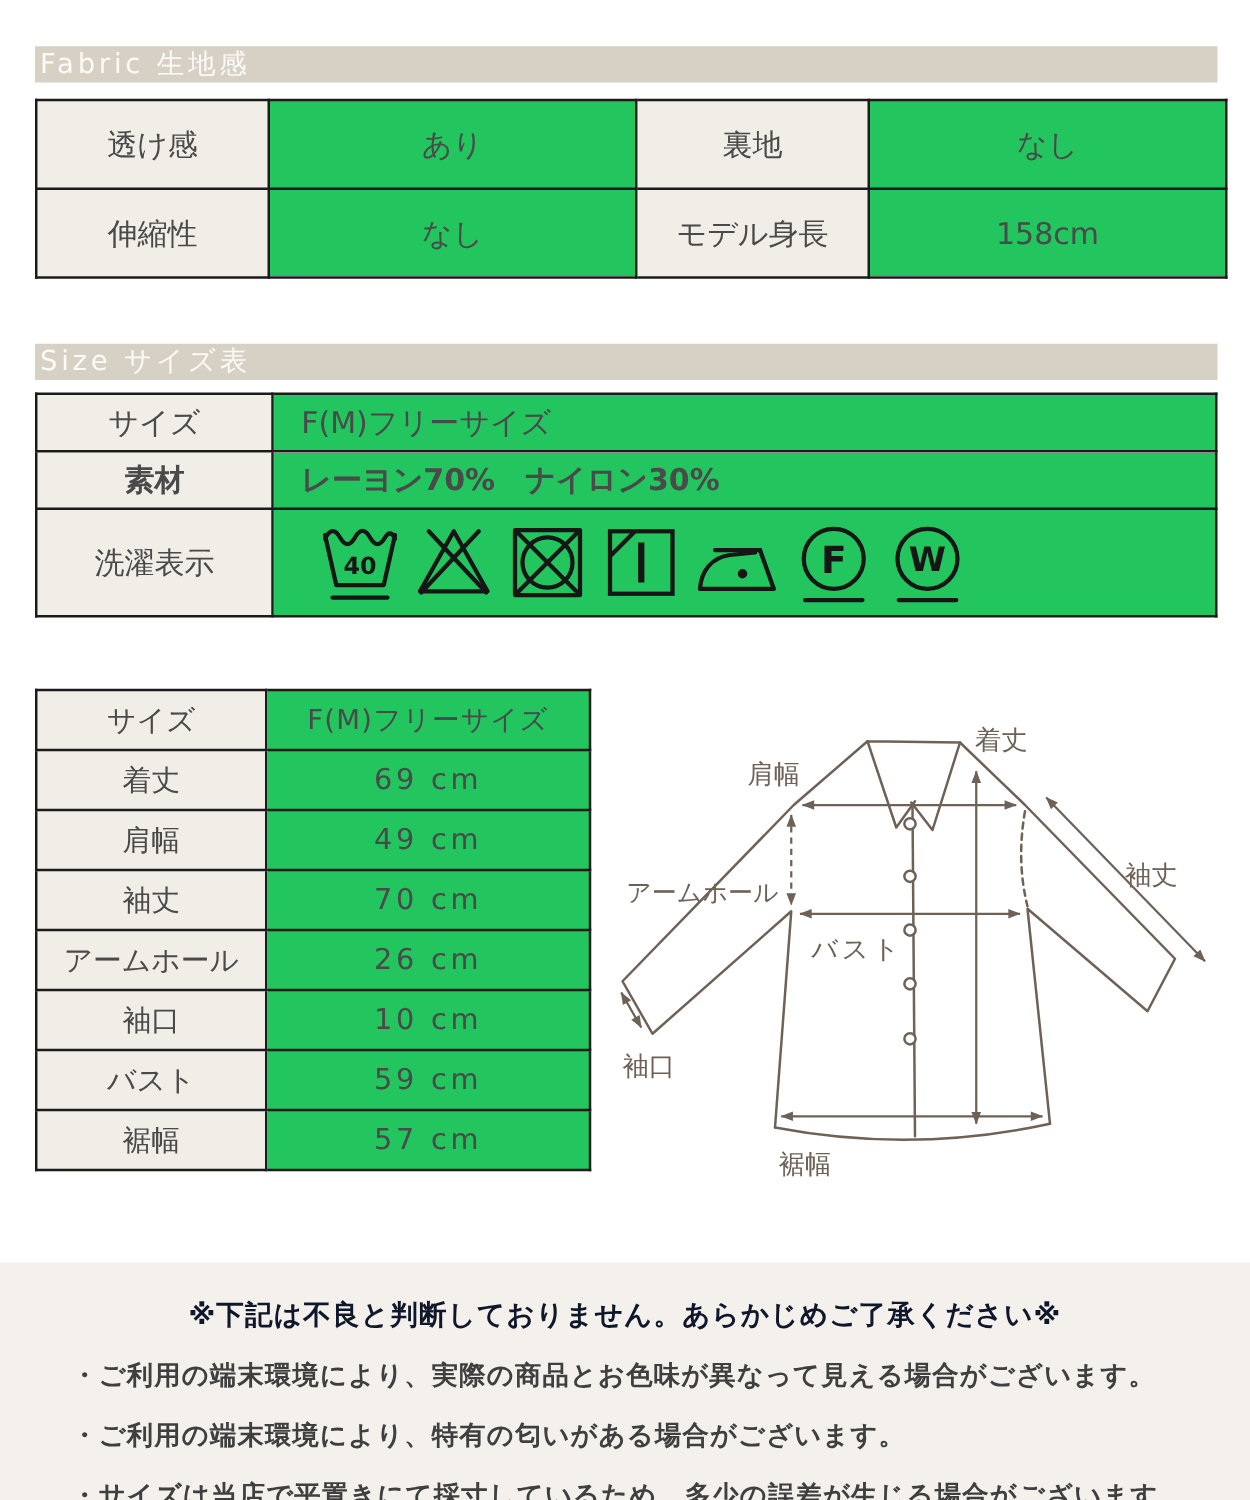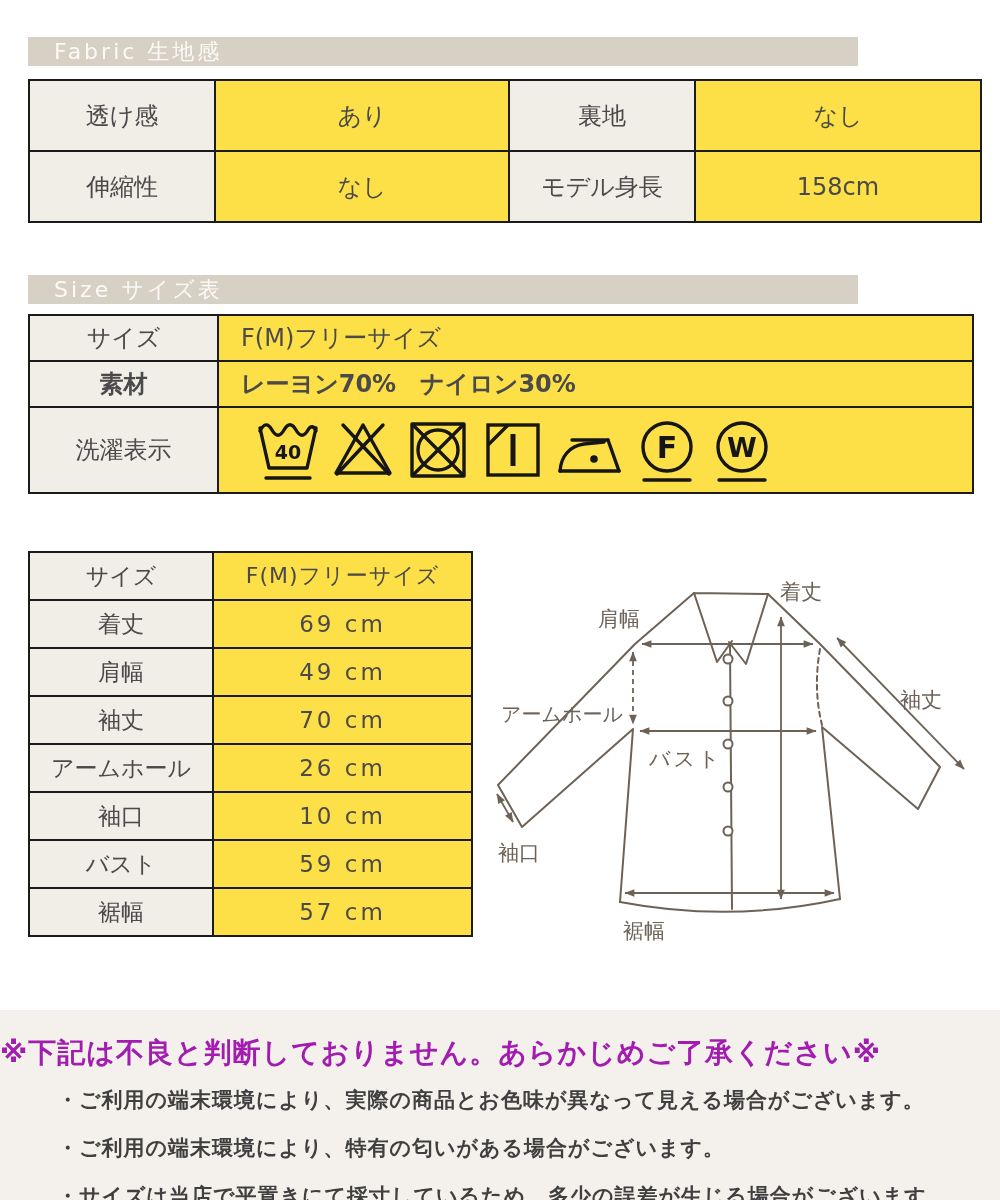--- a/index.html
+++ b/index.html
@@ -2,31 +2,31 @@
 <html><head>
 <meta charset="utf-8">
 <style>
   html,body{margin:0;padding:0;}
   body{
     width:1000px;height:1200px;background:#ffffff;overflow:hidden;
     font-family:"DejaVu Sans","Liberation Sans",sans-serif;
     color:#4a4a4a;
   }
   .section-bar{
-    box-sizing:border-box;margin-left:28px;width:830px;height:29px;
+    box-sizing:border-box;margin-left:28px;width:946px;height:29px;
     background:#d7d1c5;color:#fbfaf6;font-size:22px;line-height:29px;
-    padding-left:26px;letter-spacing:3px;
+    padding-left:4px;letter-spacing:3px;
   }
   .bar-fabric{margin-top:37px;}
   .bar-size{margin-top:52px;}
 
   table{border-collapse:collapse;table-layout:fixed;}
   td{border:2px solid #1b1b1b;font-size:24px;text-align:center;overflow:hidden;}
   .lbl{background:#f1ede7;}
-  .val{background:#fde047;}
+  .val{background:#22c55e;}
 
   .tbl-fabric{margin:13px 0 0 28px;width:946px;}
   .tbl-fabric td{height:67px;}
   .tbl-fabric .c1{width:182px;margin-top:22px;} .tbl-fabric .c2{width:290px;}
   .tbl-fabric .c3{width:182px;margin-left:36px;} .tbl-fabric .c4{width:282px;}
 
   .tbl-spec{margin:10px 0 0 28px;width:946px;}
   .tbl-spec .lc{width:185px;}
   .tbl-spec .vc{text-align:left;padding-left:22px;}
   .tbl-spec .r1 td{height:42px;}
@@ -41,22 +41,22 @@
   .tbl-measure .lc{width:180px;}
   .tbl-measure .vc{width:255px;letter-spacing:3px;}
   .tbl-measure .hdr .vc{letter-spacing:1px;font-size:22px;}
   .shirt-diagram{position:absolute;left:470px;top:-2px;}
 
   .footer{
     box-sizing:border-box;margin-top:39px;height:210px;background:#f4f1ed;
     padding-top:30px;
   }
   .footer-heading{
-    height:36px;line-height:26px;text-align:left;
-    font-size:28px;font-weight:bold;color:#a21caf;letter-spacing:1px;
+    height:36px;line-height:26px;text-align:center;
+    font-size:22px;font-weight:bold;color:#0f172a;letter-spacing:1px;
   }
   .footer-note{
     padding-left:57px;height:48px;line-height:48px;
     font-size:21px;font-weight:bold;color:#3f3f3f;letter-spacing:1px;
   }
 </style>
 </head>
 <body>
 
 <div class="section-bar bar-fabric">

